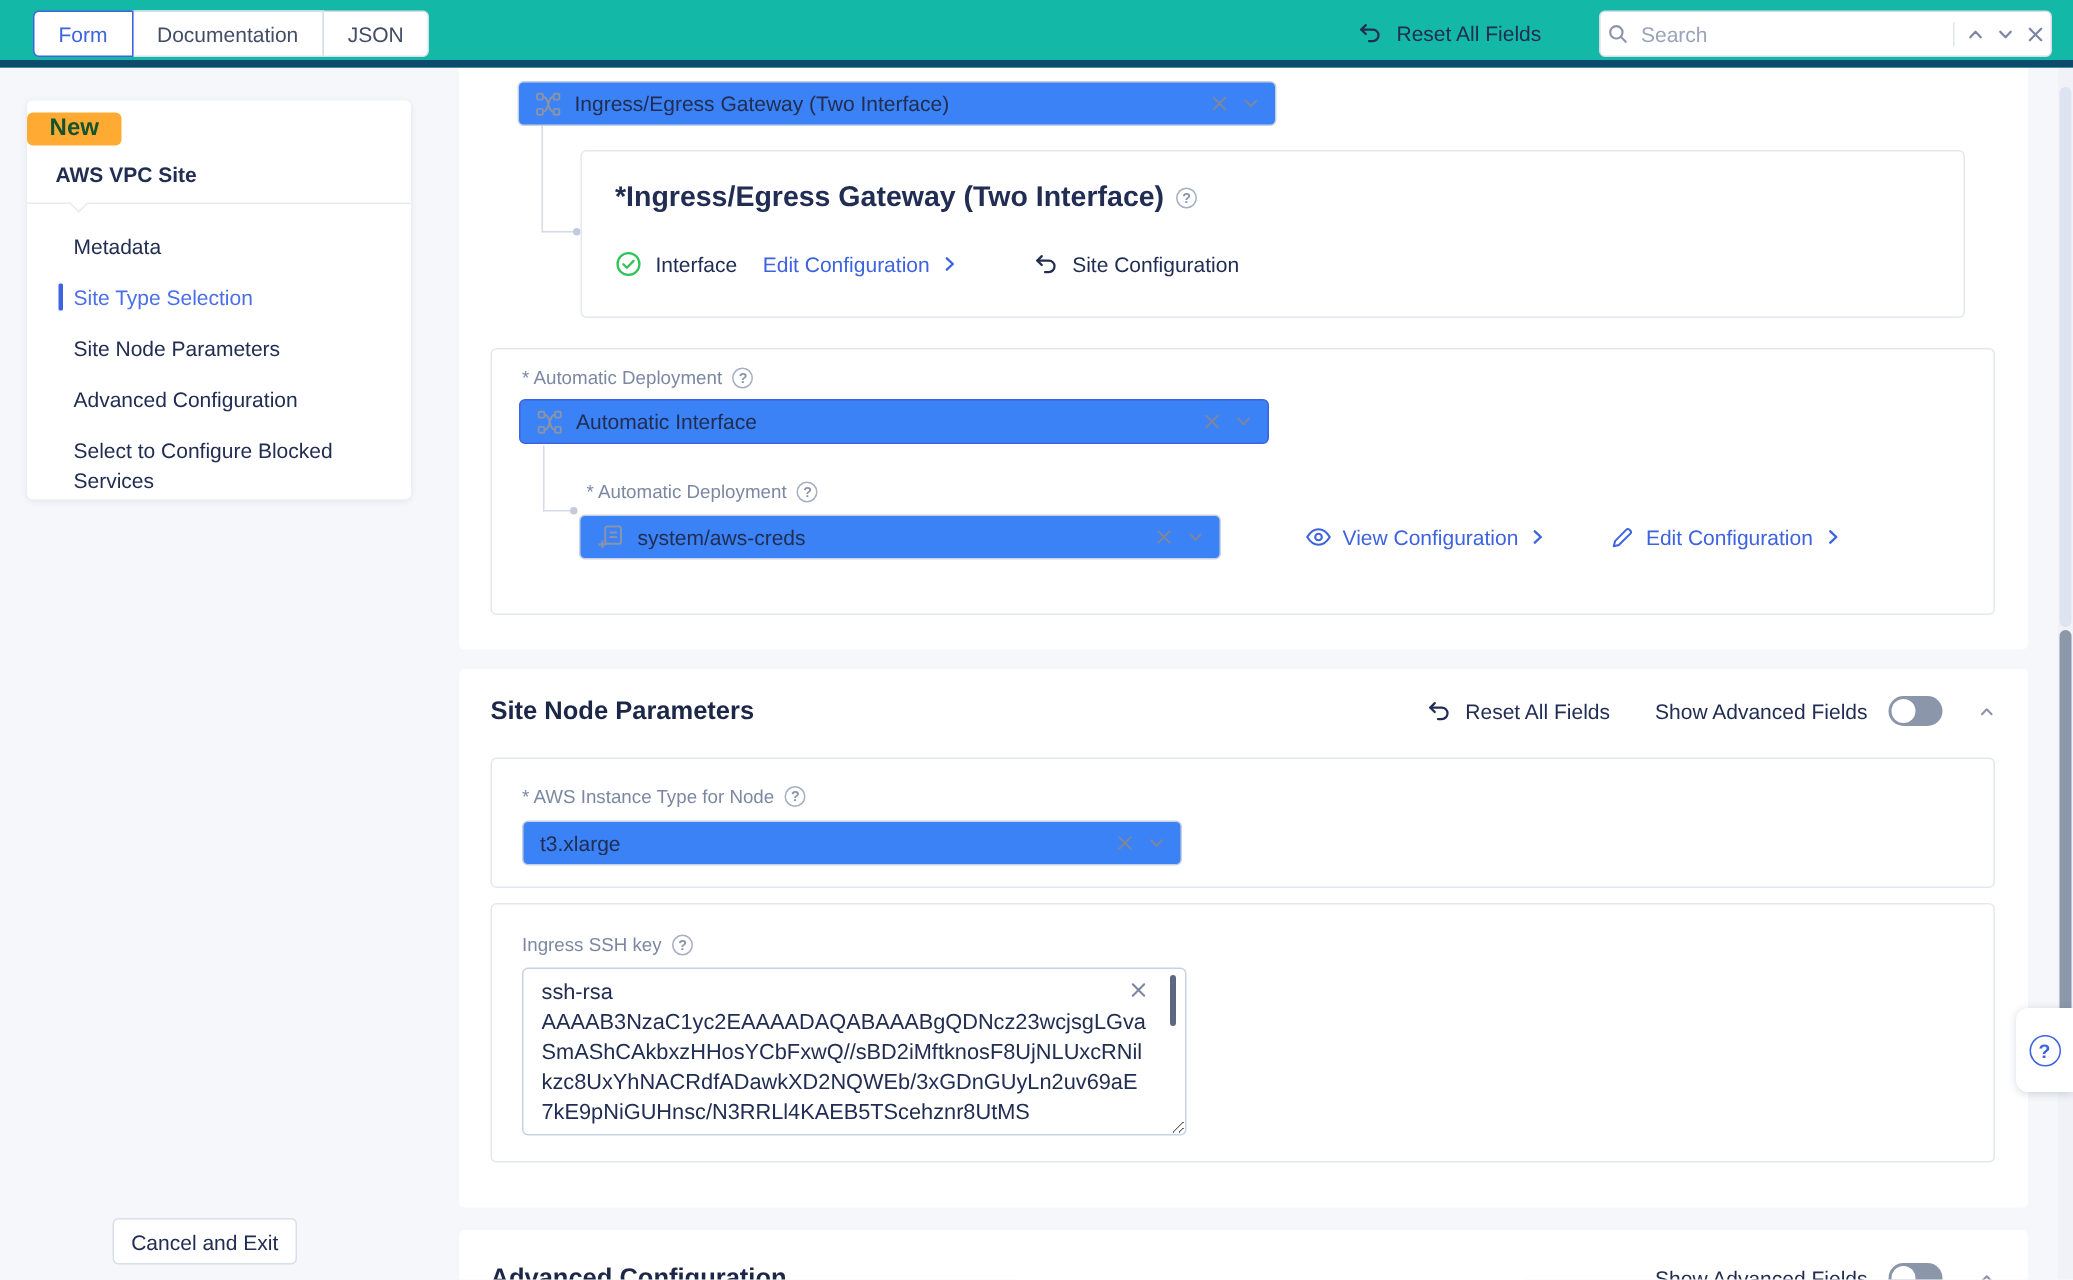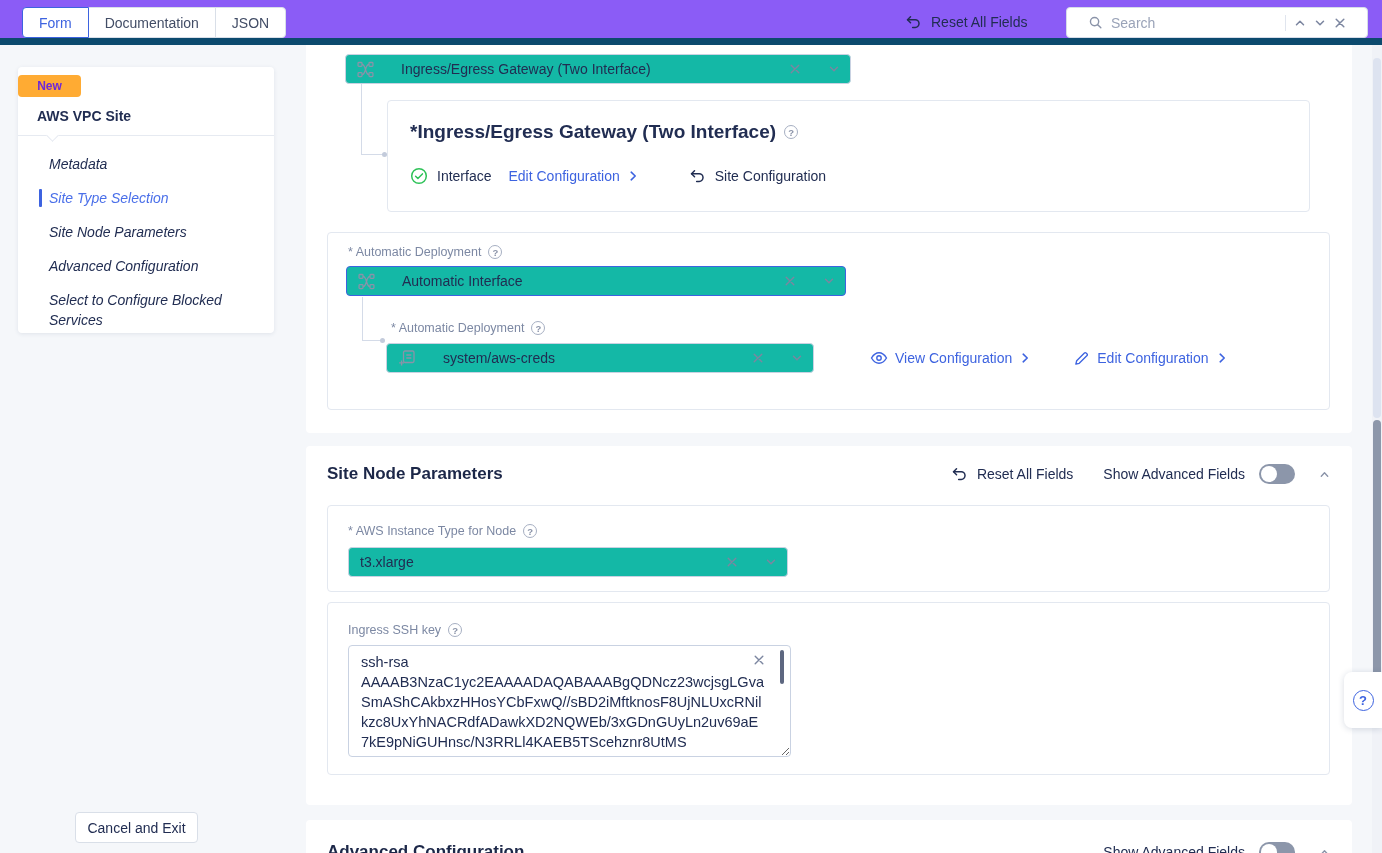--- a/index.html
+++ b/index.html
@@ -5,73 +5,73 @@
   * { margin:0; padding:0; box-sizing:border-box; }
   html,body { width:1382px; height:853px; overflow:hidden; }
   body {
     font-family:"Liberation Sans", sans-serif;
     background:#f5f7fa; color:#212d52; position:relative;
   }
   svg { display:block; }
 
   
   .topbar { position:absolute; left:0; top:0; width:1382px; height:45px;
-    background:#8b5cf6; border-bottom:7px solid #0c4a6e; z-index:5; }
+    background:#14b8a6; border-bottom:5px solid #0c4a6e; z-index:5; }
   .tabs { position:absolute; left:22px; top:7px; display:flex; height:31px; }
   .tab { display:flex; align-items:center; padding:0 16px; font-size:14px;
     color:#424d66; background:#fff; border:1px solid #d9dfe8; margin-left:-1px;
     cursor:pointer; white-space:nowrap; }
   .tab:first-child { border-radius:4px 0 0 4px; margin-left:0; }
   .tab:last-child { border-radius:0 4px 4px 0; }
   .tab.active { color:#3d63e0; border:1px solid #3d63e0; z-index:2; border-radius:4px 0 0 4px; }
   .topbar-reset { position:absolute; left:905px; top:0; height:44px;
     display:flex; align-items:center; gap:9px; font-size:14px; color:#212d52; cursor:pointer; }
   .searchbox { position:absolute; left:1066px; top:7px; width:302px; height:31px;
     border:1px solid #d6dce8; border-radius:4px; background:#fff;
-    display:flex; align-items:center; padding:0 21px; gap:8px; }
+    display:flex; align-items:center; padding:0 4px; gap:8px; }
   .searchbox input { border:none; outline:none; flex:1; font-size:14px;
     font-family:"Liberation Sans", sans-serif; color:#212d52; min-width:0; background:transparent; }
   .searchbox input::placeholder { color:#9aa3b8; }
   .search-divider { width:1px; height:16px; background:#e0e5ee; }
   .icon-gray { color:#8a93a8; }
   .icon-dim  { color:#7c86a0; }
 
   
   .side-card { position:absolute; left:18px; top:67px; width:256px; height:266px;
     background:#fff; border-radius:4px; box-shadow:0 1px 4px rgba(40,60,100,.10); }
   .badge-new { position:absolute; left:0; top:8px; width:63px; height:22px;
-    background:#ffab33; border-radius:4px; color:#6d28d9; font-size:12px; font-weight:700;
+    background:#ffab33; border-radius:4px; color:#14532d; font-size:16px; font-weight:700;
     display:flex; align-items:center; justify-content:center; }
   .side-title { position:absolute; left:19px; top:41px; font-size:14px; font-weight:700; color:#212d52; }
   .side-divider { position:absolute; left:0; top:68px; width:256px; height:1px; background:#e6eaf1; }
   .side-notch { position:absolute; left:30px; top:64px; width:9px; height:9px;
     background:#fff; border-right:1px solid #e6eaf1; border-bottom:1px solid #e6eaf1;
     transform:rotate(45deg); }
-  .side-nav { position:absolute; left:0; top:80px; width:288px;font-style:italic; }
+  .side-nav { position:absolute; left:0; top:80px; width:288px; }
   .nav-item { position:relative; padding:7px 14px 7px 31px; font-size:14px; line-height:20px;
     color:#212d52; cursor:pointer; }
   .nav-item.active { color:#4a6fe9; }
   .nav-item.active::before { content:""; position:absolute; left:21px; top:8px;
     width:3px; height:18px; background:#3d63e0; border-radius:1px; }
   .cancel-btn { position:absolute; left:75px; top:812px; width:123px; height:31px;
     background:#fff; border:1px solid #d9dfe8; border-radius:4px; font-size:14px;
     color:#212d52; display:flex; align-items:center; justify-content:center; cursor:pointer;
     font-family:"Liberation Sans", sans-serif; }
 
   
   .panel { position:absolute; background:#fff; }
   .panel1 { left:306px; top:45px; width:1046px; height:388px; border-radius:0 0 4px 4px; }
   .panel2 { left:306px; top:446px; width:1046px; height:359px; border-radius:4px; }
   .panel3 { left:306px; top:820px; width:1046px; height:60px; border-radius:4px 4px 0 0; }
 
   .card { position:absolute; border:1px solid #e3e8f0; border-radius:4px; background:#fff; }
 
   
-  .select { display:flex; align-items:center; gap:27px; padding:0 10px 0 11px;
-    border:1px solid #c9d2e2; border-radius:4px; background:#14b8a6; height:30px; cursor:pointer; }
+  .select { display:flex; align-items:center; gap:9px; padding:0 10px 0 11px;
+    border:1px solid #c9d2e2; border-radius:4px; background:#3b82f6; height:30px; cursor:pointer; }
   .select.focused { border:1.5px solid #3d63e0; }
   .select .val { flex:1; font-size:14px; color:#212d52; white-space:nowrap; overflow:hidden; }
   .select .clear, .select .caret { flex:none; }
 
   .field-label { display:flex; align-items:center; gap:7px; font-size:12.5px; color:#7c88a3; }
 
   .qmark { display:inline-flex; width:14px; height:14px; border:1.2px solid #a6afc2;
     border-radius:50%; color:#8a93a8; font-size:9.5px; font-weight:700;
     align-items:center; justify-content:center; flex:none; }
 

